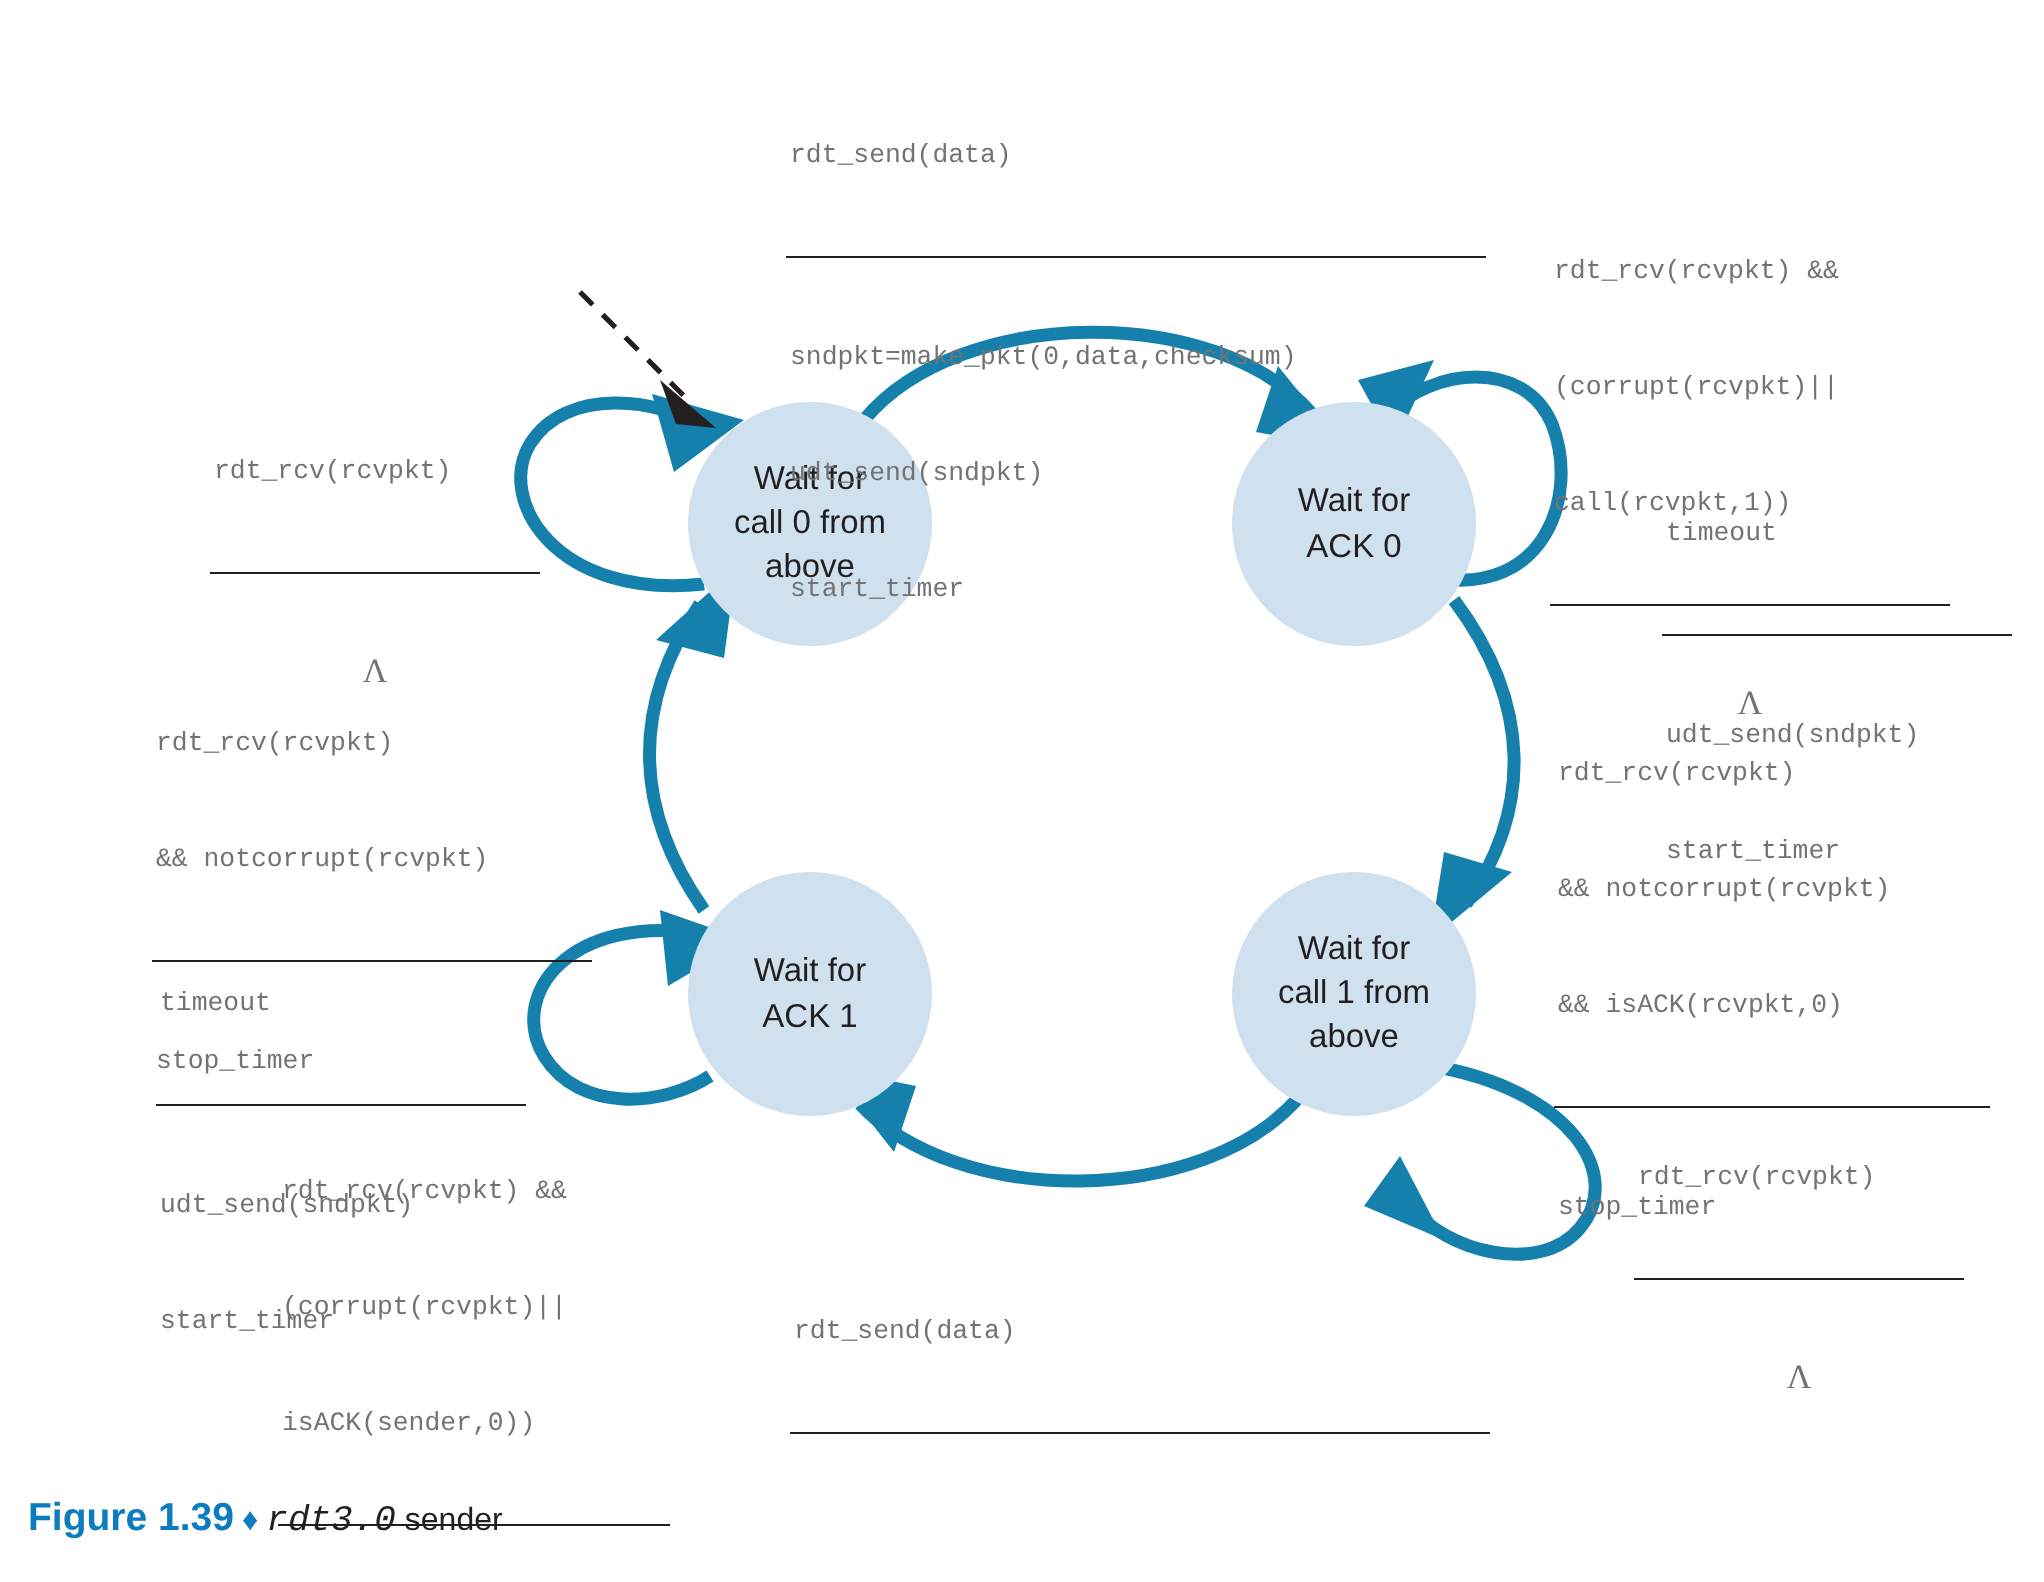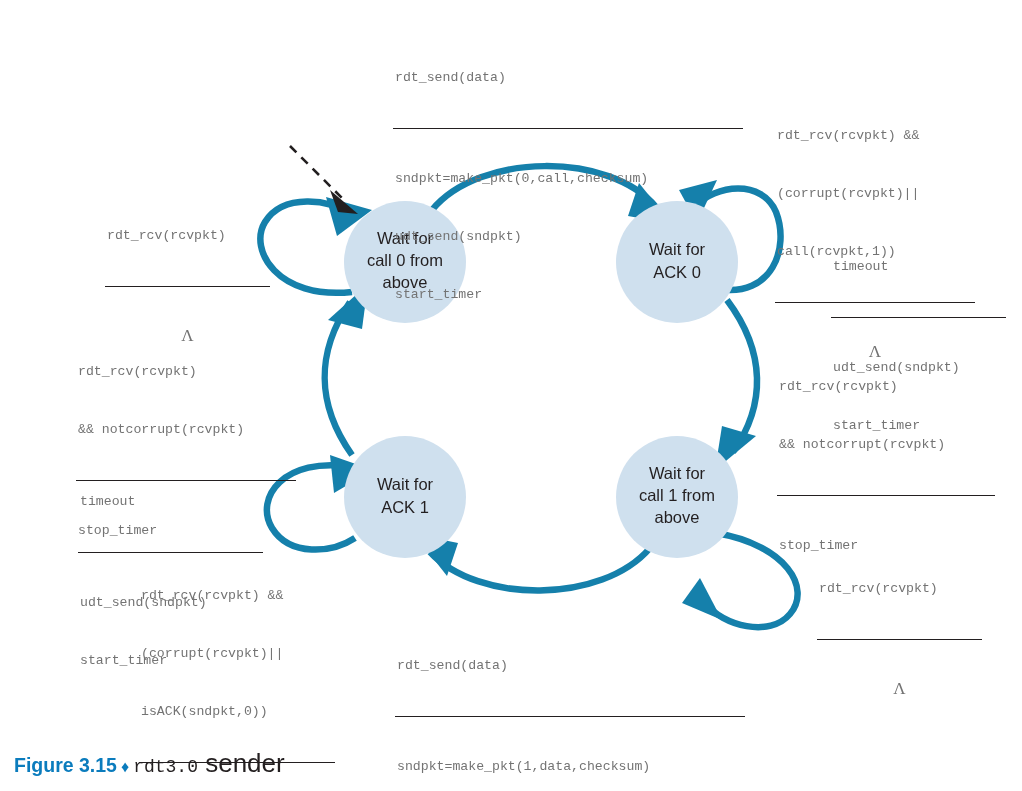--- a/index.html
+++ b/index.html
@@ -104,24 +104,25 @@
   }
   #caption .cap-diamond {
     color: #0b7cbd;
     font-size: 16px;
     padding: 0 4px;
   }
   #caption .cap-mono {
     font-family: "Liberation Mono", monospace;
     font-size: 18px;
     color: #231f20;
+    font-style: italic;
   }
   #caption .cap-rest {
     font-family: "Liberation Sans", sans-serif;
-    font-size: 26px;
+    font-size: 16px;
     color: #231f20;
   }
 </style>
 </head>
 <body>
 
 <div id="figure-root">
 
   <svg class="diagram" viewBox="0 0 1022 791">
 
@@ -194,21 +195,21 @@
       <text class="state-label" x="677" y="475">Wait for</text>
       <text class="state-label" x="677" y="497">call 1 from</text>
       <text class="state-label" x="677" y="519">above</text>
     </g>
 
   </svg>
 
   <div class="label-block" style="left:393px; top:32px; width:350px;">
     <div class="label-num num-left">rdt_send(data)</div>
     <div class="label-rule"></div>
-    <div class="label-den den-left">sndpkt=make_pkt(0,call,checksum)</div>
+    <div class="label-den den-left">sndpkt=make_pkt(0,data,checksum)</div>
     <div class="label-den den-left">udt_send(sndpkt)</div>
     <div class="label-den den-left">start_timer</div>
   </div>
 
   <div class="label-block" style="left:775px; top:90px; width:200px;">
     <div class="label-num num-left">rdt_rcv(rcvpkt) &amp;&amp;</div>
     <div class="label-num num-left">(corrupt(rcvpkt)||</div>
     <div class="label-num num-left">call(rcvpkt,1))</div>
     <div class="label-rule"></div>
     <div class="label-den lambda">Λ</div>
@@ -217,42 +218,42 @@
   <div class="label-block" style="left:831px; top:221px; width:175px;">
     <div class="label-num num-left">timeout</div>
     <div class="label-rule"></div>
     <div class="label-den den-left">udt_send(sndpkt)</div>
     <div class="label-den den-left">start_timer</div>
   </div>
 
   <div class="label-block" style="left:777px; top:341px; width:218px;">
     <div class="label-num num-left">rdt_rcv(rcvpkt)</div>
     <div class="label-num num-left">&amp;&amp; notcorrupt(rcvpkt)</div>
+    <div class="label-num num-left">&amp;&amp; isACK(rcvpkt,0)</div>
     <div class="label-rule"></div>
     <div class="label-den den-left">stop_timer</div>
   </div>
 
   <div class="label-block" style="left:817px; top:543px; width:165px;">
     <div class="label-num num-left">rdt_rcv(rcvpkt)</div>
     <div class="label-rule"></div>
     <div class="label-den lambda">Λ</div>
   </div>
 
   <div class="label-block" style="left:395px; top:620px; width:350px;">
     <div class="label-num num-left">rdt_send(data)</div>
     <div class="label-rule"></div>
-    <div class="label-den den-left">sndpkt=make_pkt(1,data,checksum)</div>
     
     
   </div>
 
   <div class="label-block" style="left:139px; top:550px; width:196px;">
     <div class="label-num num-left">rdt_rcv(rcvpkt) &amp;&amp;</div>
     <div class="label-num num-left">(corrupt(rcvpkt)||</div>
-    <div class="label-num num-left">isACK(sndpkt,0))</div>
+    <div class="label-num num-left">isACK(sender,0))</div>
     <div class="label-rule"></div>
     
   </div>
 
   <div class="label-block" style="left:78px; top:456px; width:185px;">
     <div class="label-num num-left">timeout</div>
     <div class="label-rule"></div>
     <div class="label-den den-left">udt_send(sndpkt)</div>
     <div class="label-den den-left">start_timer</div>
   </div>
@@ -264,16 +265,16 @@
     <div class="label-den den-left">stop_timer</div>
   </div>
 
   <div class="label-block" style="left:105px; top:190px; width:165px;">
     <div class="label-num num-left">rdt_rcv(rcvpkt)</div>
     <div class="label-rule"></div>
     <div class="label-den lambda">Λ</div>
   </div>
 
   <div id="caption">
-    <span class="cap-figure">Figure 3.15</span><span class="cap-diamond">♦</span><span class="cap-mono">rdt3.0</span><span class="cap-rest"> sender</span>
+    <span class="cap-figure">Figure 1.39</span><span class="cap-diamond">♦</span><span class="cap-mono">rdt3.0</span><span class="cap-rest"> sender</span>
   </div>
 
 </div>
 
 </body></html>

